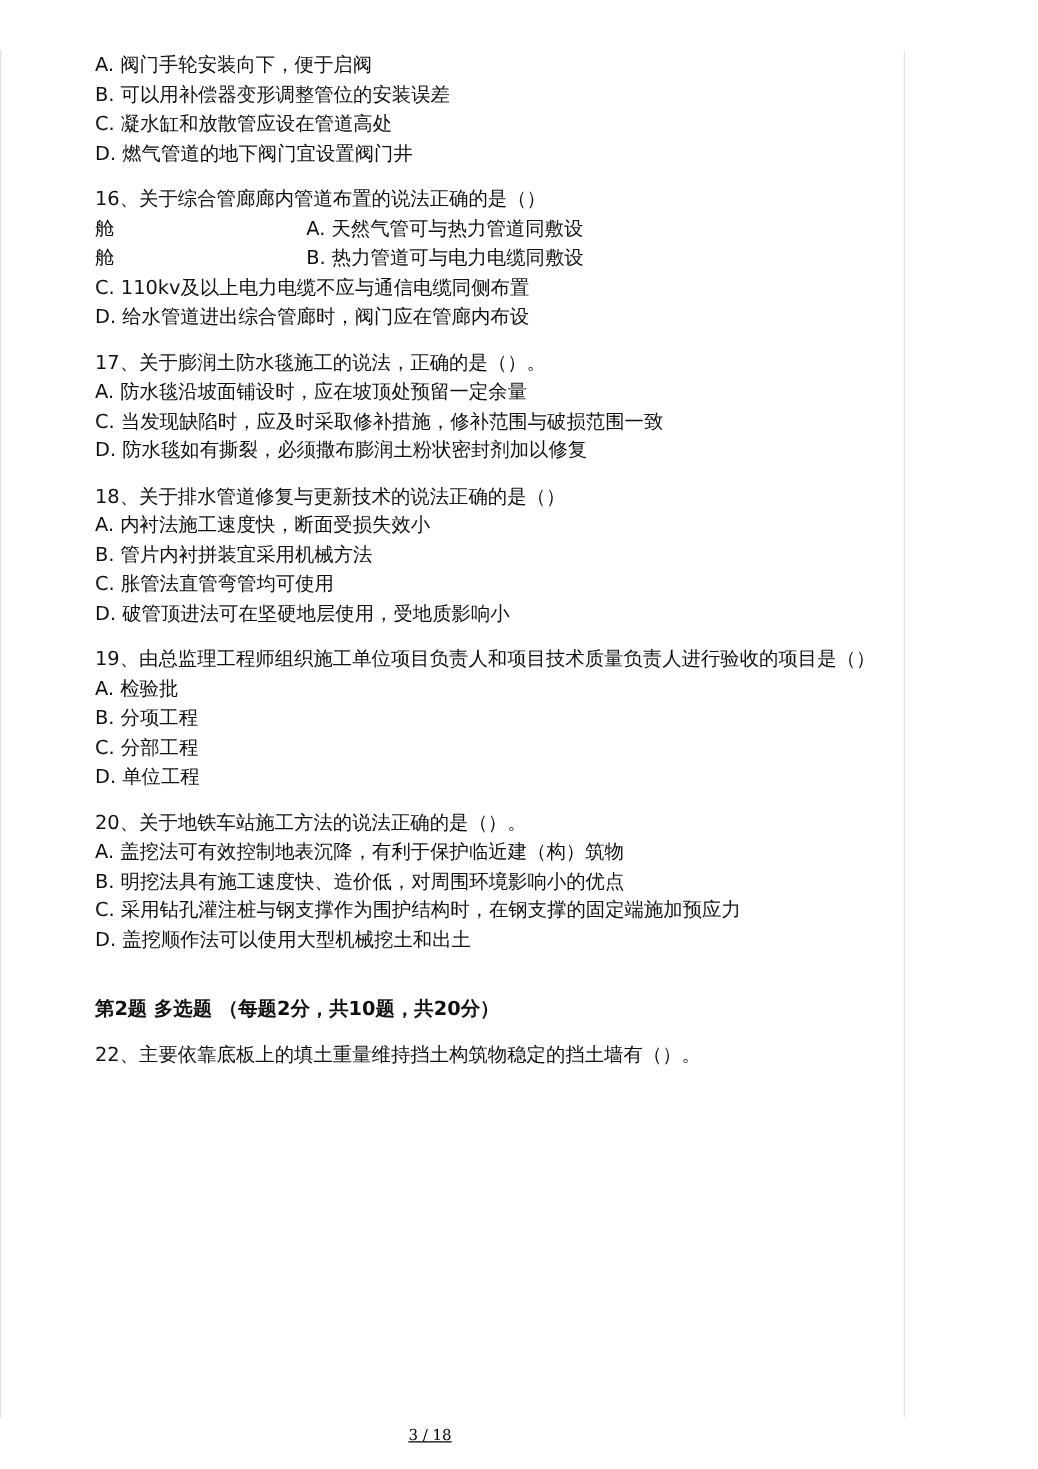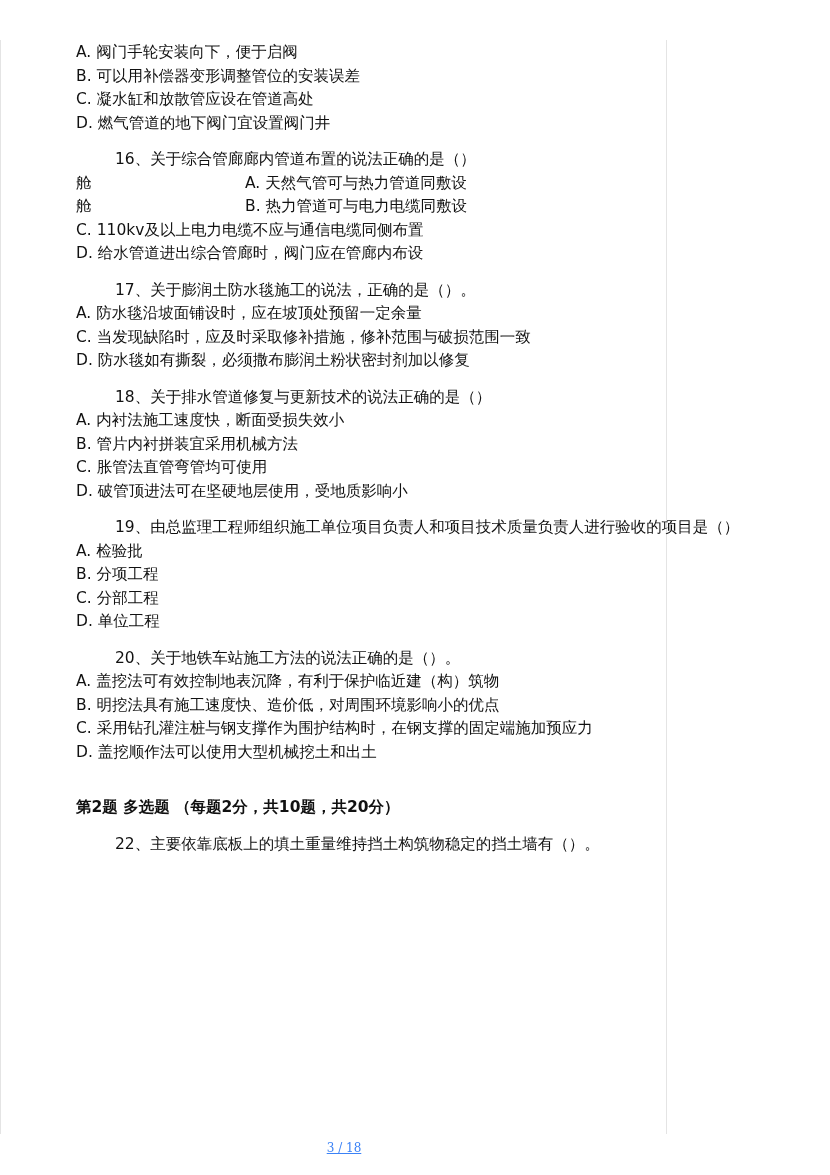--- a/index.html
+++ b/index.html
@@ -1,29 +1,29 @@
 <!DOCTYPE html>
 <html><head>
 <meta charset="utf-8">
 <style>
   html, body { margin: 0; padding: 0; background: #ffffff; }
   body { width: 830px; height: 1175px; position: relative; overflow: hidden;
          font-family: "DejaVu Sans", "Liberation Sans", sans-serif; color: #111; }
-  .page { position: absolute; left: 0; top: 40px; width: 667px; height: 1094px;
+  .page { position: absolute; left: 0; top: 40px; width: 724px; height: 1094px;
           border-left: 1.5px solid #e4e4e4; border-right: 1.5px solid #e4e4e4; box-sizing: border-box; }
   .content { position: absolute; left: 75px; top: 0; width: 740px; }
   .line { font-size: 15.5px; line-height: 23.5px; height: 23.5px; white-space: nowrap; }
-  .q { margin-top: 13px; margin-left: 39px; }
+  .q { margin-top: 13px; }
   .first { margin-top: 1px; }
   .row2 { display: flex; }
   .row2 .l { width: 169px; }
   .section { font-weight: bold; margin-top: 12px; font-size: 15.5px; line-height: 23.5px; }
   .sec-gap { margin-top: 32px; }
   .footer { position: absolute; top: 1141px; left: 0; width: 688px; text-align: center;
-            font-family: "DejaVu Serif", "Liberation Serif", serif; font-size: 12px; color: #3b82f6; text-decoration: underline; }
+            font-family: "DejaVu Serif", "Liberation Serif", serif; font-size: 12px; color: #000000; text-decoration: underline; }
 </style>
 </head>
 <body>
 
 <div class="page">
   <div class="content">
 
     <div>
       <div class="line first">A. 阀门手轮安装向下，便于启阀</div>
       <div class="line">B. 可以用补偿器变形调整管位的安装误差</div>

